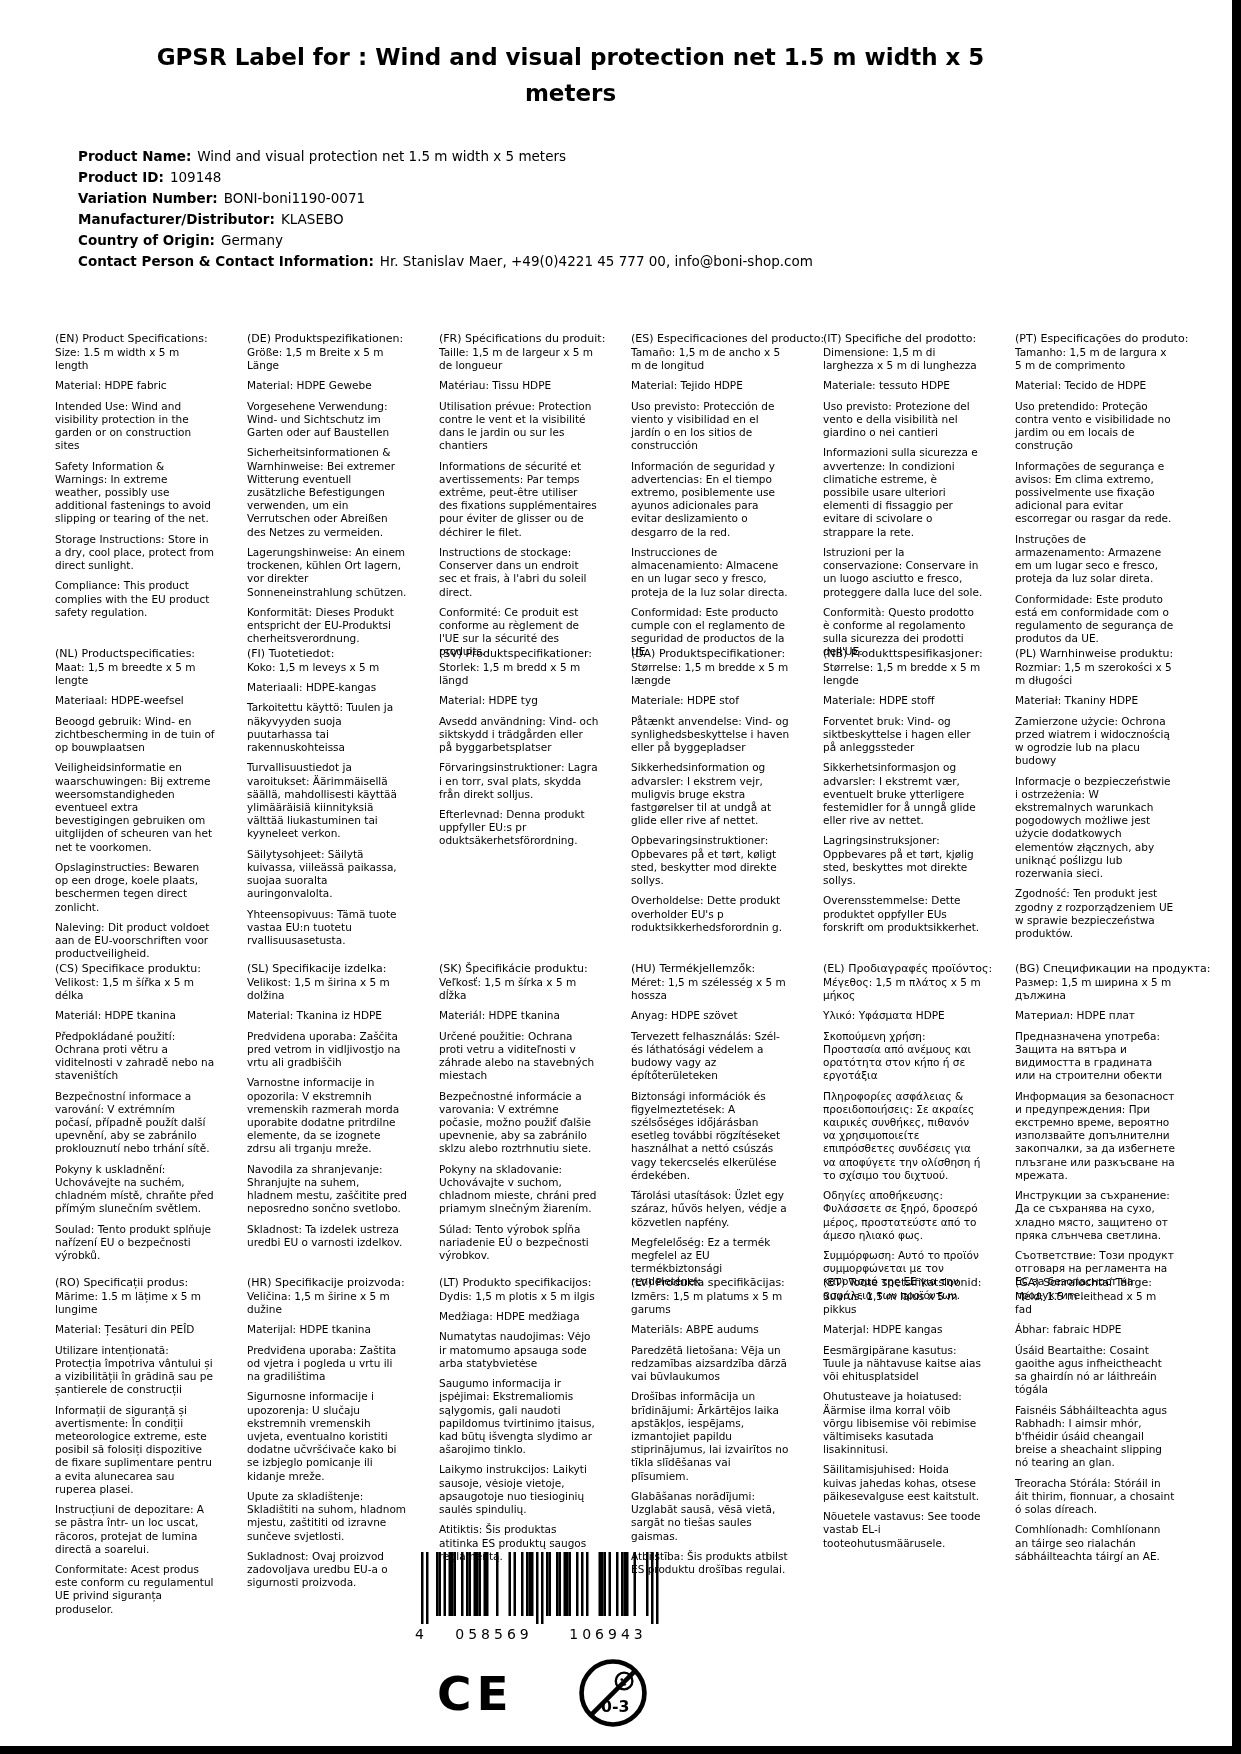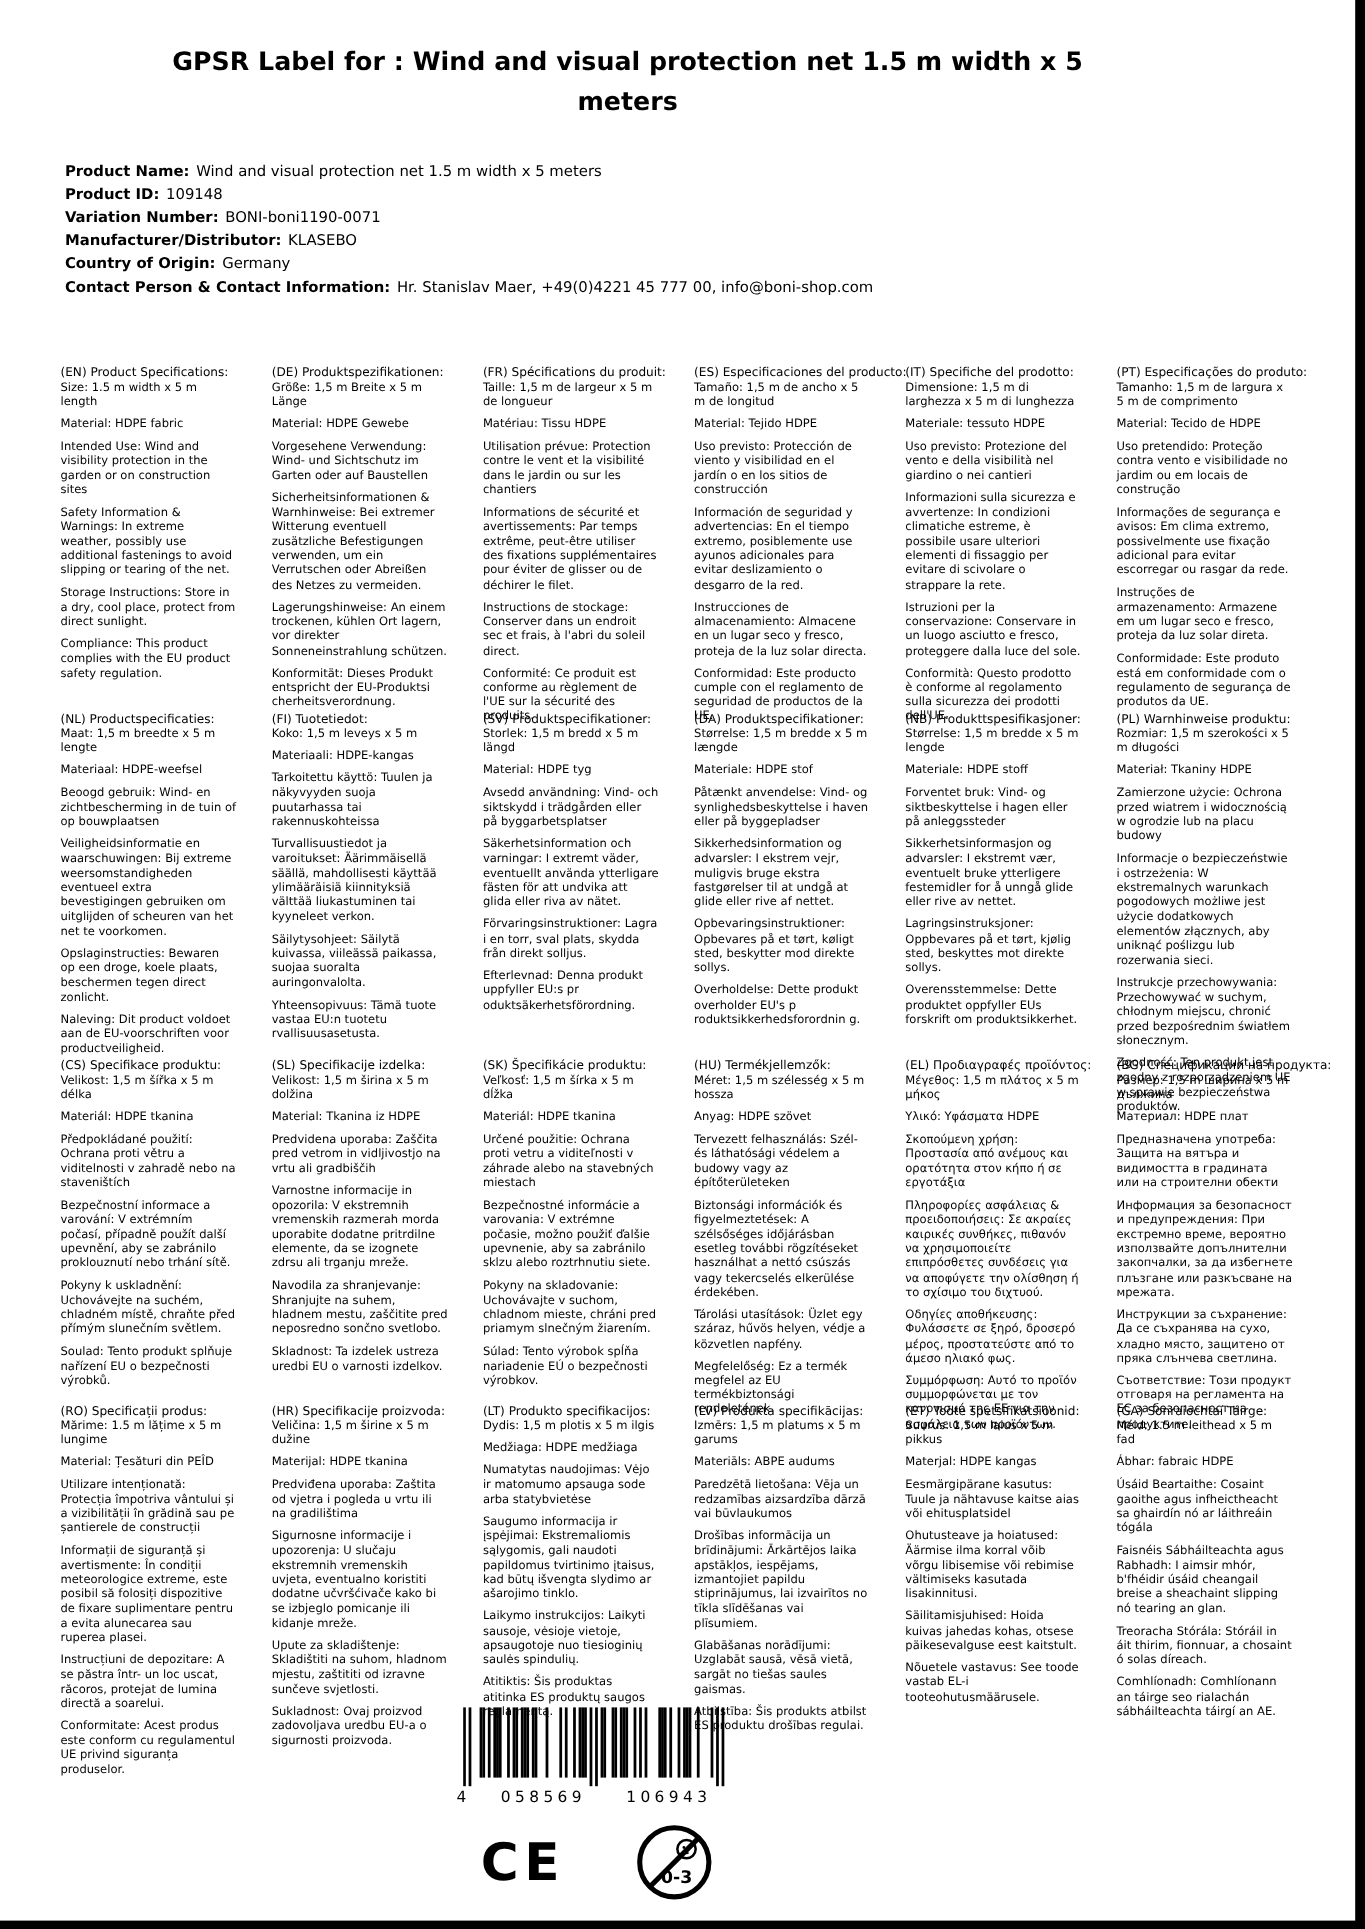--- a/index.html
+++ b/index.html
@@ -8,21 +8,21 @@
     font-family:"DejaVu Sans",sans-serif;color:#000;overflow:hidden;
   }
   .edge-right{position:absolute;top:0;right:0;width:9px;height:100%;background:#000;}
   .edge-bottom{position:absolute;left:0;bottom:0;width:100%;height:8px;background:#000;}
   .title{
     position:absolute;top:40px;left:0;width:1141px;text-align:center;
     font-size:23px;font-weight:bold;line-height:1.55;
   }
   .title span{display:inline-block;max-width:850px;}
   .product-info{
-    position:absolute;top:146px;left:59px;width:1000px;
+    position:absolute;top:146px;left:78px;width:1000px;
     font-size:13.5px;line-height:21px;
   }
   .field-label{font-weight:bold;}
   .field-value{font-weight:normal;margin-left:6px;}
   .spec-grid{
     position:absolute;top:332px;left:55px;width:1142px;
     display:grid;grid-template-columns:repeat(6,182px);
     grid-template-rows:315px 315px 314px auto;column-gap:10px;
   }
   .cell{overflow:visible;}
@@ -137,21 +137,20 @@
       <p>Tarkoitettu käyttö: Tuulen ja näkyvyyden suoja puutarhassa tai rakennuskohteissa</p>
       <p>Turvallisuustiedot ja varoitukset: Äärimmäisellä säällä, mahdollisesti käyttää ylimääräisiä kiinnityksiä välttää liukastuminen tai kyyneleet verkon.</p>
       <p>Säilytysohjeet: Säilytä kuivassa, viileässä paikassa, suojaa suoralta auringonvalolta.</p>
       <p>Yhteensopivuus: Tämä tuote vastaa EU:n tuotetu rvallisuusasetusta.</p>
     </div>
     <div class="cell">
       <div class="sec-title">(SV) Produktspecifikationer:</div>
       <p>Storlek: 1,5 m bredd x 5 m längd</p>
       <p>Material: HDPE tyg</p>
       <p>Avsedd användning: Vind- och siktskydd i trädgården eller på byggarbetsplatser</p>
-      <p>Säkerhetsinformation och varningar: I extremt väder, eventuellt använda ytterligare fästen för att undvika att glida eller riva av nätet.</p>
       <p>Förvaringsinstruktioner: Lagra i en torr, sval plats, skydda från direkt solljus.</p>
       <p>Efterlevnad: Denna produkt uppfyller EU:s pr oduktsäkerhetsförordning.</p>
     </div>
     <div class="cell">
       <div class="sec-title">(DA) Produktspecifikationer:</div>
       <p>Størrelse: 1,5 m bredde x 5 m længde</p>
       <p>Materiale: HDPE stof</p>
       <p>Påtænkt anvendelse: Vind- og synlighedsbeskyttelse i haven eller på byggepladser</p>
       <p>Sikkerhedsinformation og advarsler: I ekstrem vejr, muligvis bruge ekstra fastgørelser til at undgå at glide eller rive af nettet.</p>
       <p>Opbevaringsinstruktioner: Opbevares på et tørt, køligt sted, beskytter mod direkte sollys.</p>
@@ -165,21 +164,20 @@
       <p>Sikkerhetsinformasjon og advarsler: I ekstremt vær, eventuelt bruke ytterligere festemidler for å unngå glide eller rive av nettet.</p>
       <p>Lagringsinstruksjoner: Oppbevares på et tørt, kjølig sted, beskyttes mot direkte sollys.</p>
       <p>Overensstemmelse: Dette produktet oppfyller EUs forskrift om produktsikkerhet.</p>
     </div>
     <div class="cell">
       <div class="sec-title">(PL) Warnhinweise produktu:</div>
       <p>Rozmiar: 1,5 m szerokości x 5 m długości</p>
       <p>Materiał: Tkaniny HDPE</p>
       <p>Zamierzone użycie: Ochrona przed wiatrem i widocznością w ogrodzie lub na placu budowy</p>
       <p>Informacje o bezpieczeństwie i ostrzeżenia: W ekstremalnych warunkach pogodowych możliwe jest użycie dodatkowych elementów złącznych, aby uniknąć poślizgu lub rozerwania sieci.</p>
-      <p>Instrukcje przechowywania: Przechowywać w suchym, chłodnym miejscu, chronić przed bezpośrednim światłem słonecznym.</p>
       <p>Zgodność: Ten produkt jest zgodny z rozporządzeniem UE w sprawie bezpieczeństwa produktów.</p>
     </div>
     <div class="cell">
       <div class="sec-title">(CS) Specifikace produktu:</div>
       <p>Velikost: 1,5 m šířka x 5 m délka</p>
       <p>Materiál: HDPE tkanina</p>
       <p>Předpokládané použití: Ochrana proti větru a viditelnosti v zahradě nebo na staveništích</p>
       <p>Bezpečnostní informace a varování: V extrémním počasí, případně použít další upevnění, aby se zabránilo proklouznutí nebo trhání sítě.</p>
       <p>Pokyny k uskladnění: Uchovávejte na suchém, chladném místě, chraňte před přímým slunečním světlem.</p>
       <p>Soulad: Tento produkt splňuje nařízení EU o bezpečnosti výrobků.</p>

